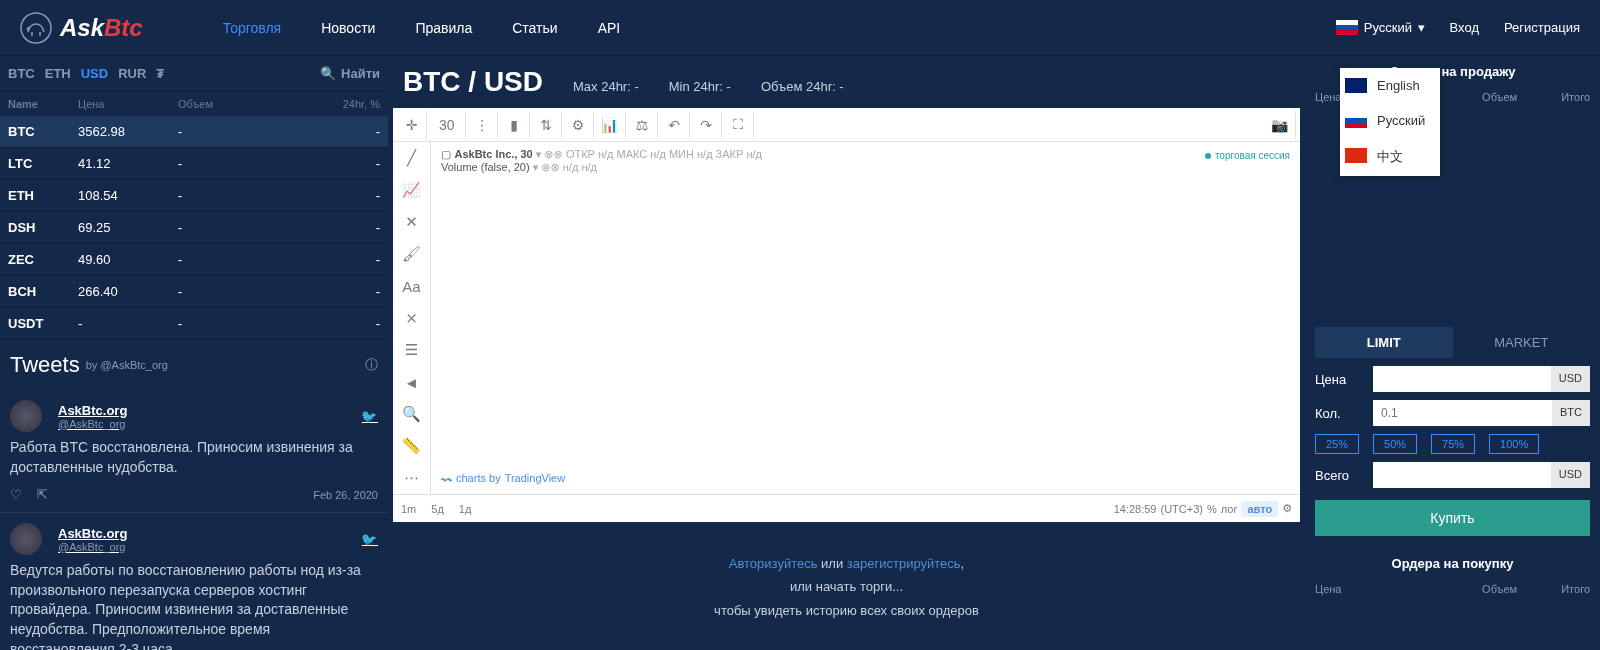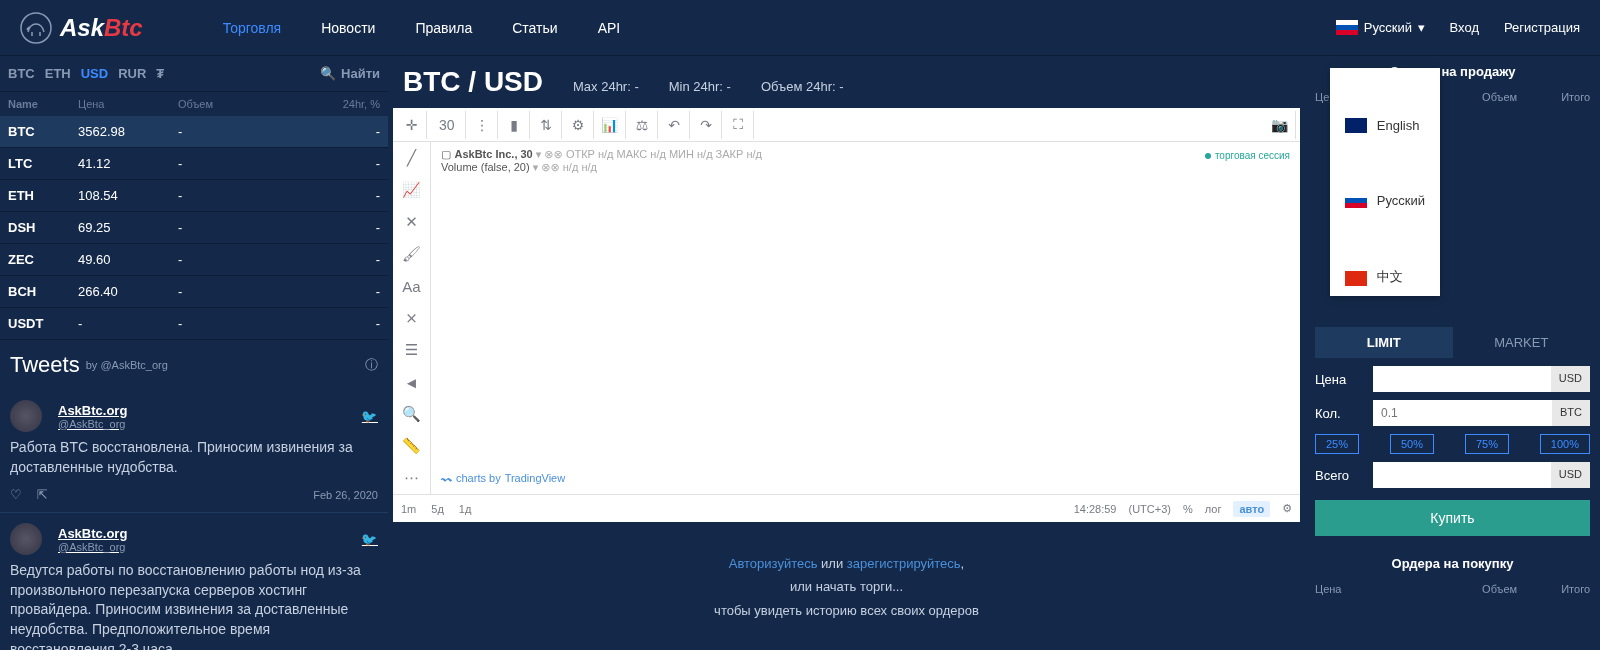--- a/index.html
+++ b/index.html
@@ -12,21 +12,21 @@
 .nav { display: flex; margin-left: 80px; gap: 40px; }
 .nav a { color: #fff; text-decoration: none; font-size: 14px; cursor: pointer; }
 .nav a.active { color: #3d8bff; }
 .header-right { margin-left: auto; display: flex; align-items: center; gap: 25px; position: relative; }
 .lang-btn { display: flex; align-items: center; gap: 6px; cursor: pointer; }
 .flag { width: 22px; height: 15px; display: inline-block; }
 .flag-ru { background: linear-gradient(#fff 33%, #0052b4 33% 66%, #d80027 66%); }
 .flag-en { background: #012169; position: relative; }
 .flag-cn { background: #de2910; position: relative; }
 .lang-dropdown { position: absolute; top: 48px; right: 140px; background: #fff; color: #333; min-width: 100px; box-shadow: 0 2px 8px rgba(0,0,0,0.3); z-index: 100; }
-.lang-item { padding: 10px 15px; display: flex; align-items: flex-end; gap: 10px; cursor: pointer; margin-top: 40px; }
+.lang-item { padding: 10px 5px; display: flex; align-items: flex-start; gap: 10px; cursor: pointer; }
 .main { display: flex; height: calc(100% - 56px); }
 .left-panel { width: 388px; background: #14294a; display: flex; flex-direction: column; }
 .currency-tabs { display: flex; align-items: center; padding: 10px 8px; gap: 10px; border-bottom: 1px solid #0e1d38; }
 .currency-tabs span { color: #8899b3; font-weight: bold; cursor: pointer; font-size: 13px; }
 .currency-tabs span.active { color: #3d8bff; }
 .search-box { margin-left: auto; display: flex; align-items: center; gap: 4px; color: #3d8bff; font-size: 13px; }
 .price-header { display: flex; padding: 6px 8px; font-size: 11px; color: #6a7a99; background: #14294a; }
 .price-row { display: flex; padding: 8px; border-bottom: 1px solid #0e1d38; cursor: pointer; }
 .price-row.selected { background: #1e3a5f; }
 .col-name { width: 70px; font-weight: bold; }
@@ -59,39 +59,39 @@
 .chart-left-tools { width: 38px; border-right: 1px solid #e0e0e0; display: flex; flex-direction: column; }
 .lt-btn { height: 32px; display: flex; align-items: center; justify-content: center; color: #787b86; cursor: pointer; font-size: 15px; }
 .chart-main { flex: 1; position: relative; padding: 6px 10px; }
 .chart-info { font-size: 11px; color: #555; }
 .chart-info .dim { color: #aaa; }
 .session-badge { position: absolute; top: 8px; right: 10px; font-size: 10px; color: #26a69a; display: flex; align-items: center; gap: 4px; }
 .session-dot { width: 6px; height: 6px; background: #26a69a; border-radius: 50%; }
 .tv-credit { position: absolute; bottom: 8px; left: 10px; font-size: 11px; color: #4a90d9; display: flex; align-items: center; gap: 4px; }
 .tv-credit a { color: #4a90d9; }
 .chart-bottom { height: 28px; border-top: 1px solid #e0e0e0; display: flex; align-items: center; padding: 0 8px; font-size: 11px; color: #787b86; gap: 15px; }
-.chart-bottom .right { margin-left: auto; display: flex; align-items: center; gap: 12px; }
+.chart-bottom .right { margin-left: auto; display: flex; align-items: center; gap: 4px; }
 .auto-badge { background: #e3f0ff; color: #4a90d9; padding: 2px 6px; border-radius: 2px; font-weight: bold; }
 .auth-prompt { text-align: center; padding: 30px; color: #c6d0e0; line-height: 1.8; }
 .auth-prompt a { color: #4a90d9; text-decoration: none; }
 .right-panel { width: 295px; background: #14294a; padding: 0 10px; }
 .orders-header { font-weight: bold; text-align: center; padding: 8px 0; font-size: 13px; }
 .orders-cols { display: flex; font-size: 11px; color: #8899b3; padding: 4px 0; }
 .orders-cols span:nth-child(1) { flex: 1; }
 .orders-cols span:nth-child(2) { flex: 1; text-align: center; }
 .orders-cols span:nth-child(3) { text-align: right; }
 .order-tabs { display: flex; margin-top: 220px; }
 .order-tab { flex: 1; padding: 8px; text-align: center; cursor: pointer; color: #8899b3; font-size: 13px; }
 .order-tab.active { background: #1e3a5f; color: #fff; font-weight: bold; }
 .form-row { display: flex; align-items: center; margin: 8px 0; gap: 8px; }
 .form-label { width: 50px; font-size: 13px; }
 .form-input { flex: 1; display: flex; background: #fff; }
 .form-input input { flex: 1; border: none; padding: 6px 8px; font-size: 12px; color: #333; outline: none; }
 .form-input .unit { padding: 6px 8px; background: #e8e8e8; color: #333; font-size: 11px; }
-.pct-row { display: flex; gap: 2px; justify-content: space-between; margin: 8px 0; }
+.pct-row { display: flex; gap: 14px; justify-content: flex-start; margin: 8px 0; }
 .pct-btn { border: 1px solid #3d8bff; color: #3d8bff; padding: 3px 10px; font-size: 11px; cursor: pointer; }
 .action-btns { display: flex; gap: 10px; margin: 12px 0; }
 .btn-sell { flex: 1; background: #e63946; color: #fff; padding: 10px; text-align: center; cursor: pointer; font-size: 14px; }
 .btn-buy { flex: 1; background: #2a9d8f; color: #fff; padding: 10px; text-align: center; cursor: pointer; font-size: 14px; }
 </style>
 </head>
 <body>
 
 <div class="header">
   <div class="logo">

